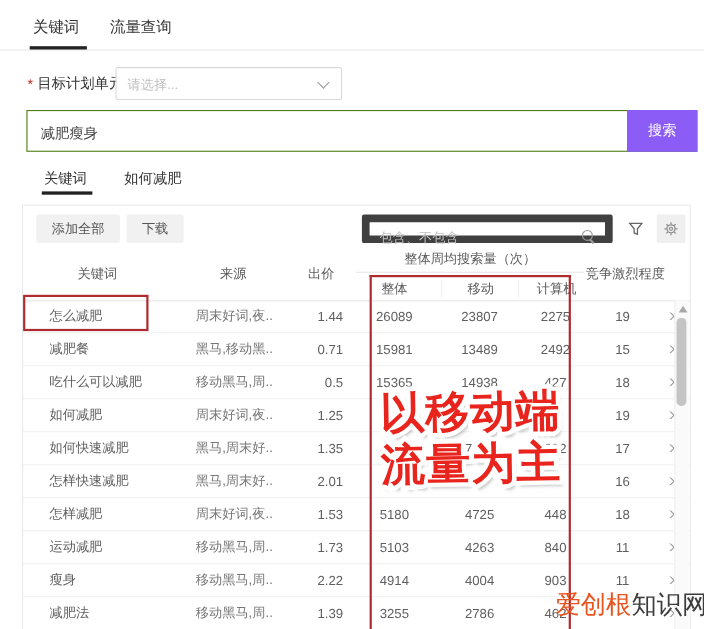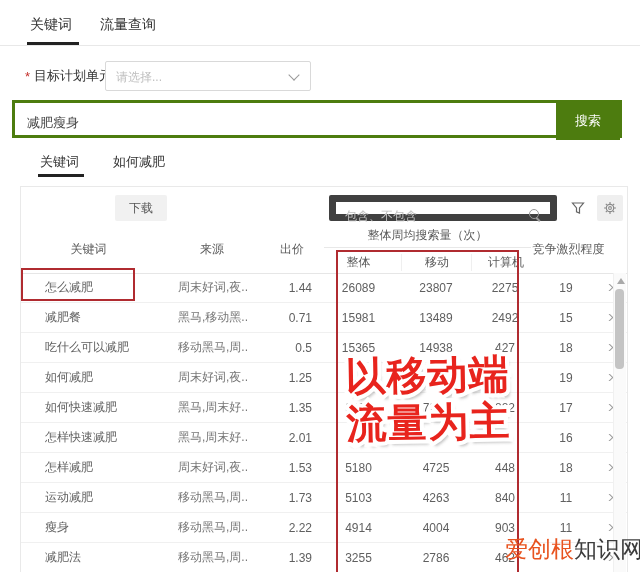--- a/index.html
+++ b/index.html
@@ -14,24 +14,24 @@
   
   .form-row{position:absolute;left:0;top:58px;width:640px;height:36px;}
   .req-mark{position:absolute;left:25px;top:11px;color:#c4302b;font-size:13px;}
   .form-label{position:absolute;left:34px;top:9px;font-size:13px;color:#333;}
   .select-box{position:absolute;left:105px;top:3px;width:204px;height:28px;border:1px solid #d9d9d9;
               border-radius:2px;background:#fff;}
   .select-placeholder{position:absolute;left:10px;top:7px;font-size:12px;color:#bfbfbf;}
   .caret-down{position:absolute;right:12px;top:9px;width:7px;height:7px;border-right:1px solid #999;
               border-bottom:1px solid #999;transform:rotate(45deg);}
   
-  .search-bar{position:absolute;left:12px;top:100px;width:610px;height:38px;border:3px solid #4d7c0f;
+  .search-bar{position:absolute;left:24px;top:100px;width:610px;height:38px;border:1px solid #4d7c0f;
               box-sizing:border-box;background:#fff;}
   .search-value{position:absolute;left:12px;top:11px;font-size:13px;color:#444;}
-  .search-btn{position:absolute;right:-1px;top:-1px;width:64px;height:38px;background:#4d7c0f;color:#fff;
+  .search-btn{position:absolute;right:-1px;top:-1px;width:64px;height:38px;background:#8b5cf6;color:#fff;
               font-size:13px;display:flex;align-items:center;justify-content:center;cursor:pointer;}
   
   .sub-tab{position:absolute;top:153px;font-size:13px;color:#333;cursor:pointer;}
   .sub-tab.s1{left:40px;}
   .sub-tab.s2{left:113px;}
   .sub-tab-underline{position:absolute;left:38px;top:174px;width:46px;height:3px;background:#222;}
   
   .panel{position:absolute;left:20px;top:186px;width:608px;height:390px;border:1px solid #e9e9e9;
          box-sizing:border-box;background:#fff;}
   .toolbar-btn{position:absolute;top:8px;height:26px;background:#f1f1f1;color:#555;font-size:12px;
@@ -122,20 +122,21 @@
   <div class="search-bar">
     <span class="search-value">减肥瘦身</span>
     <div class="search-btn">搜索</div>
   </div>
 
   <div class="sub-tab s1">关键词</div>
   <div class="sub-tab s2">如何减肥</div>
   <div class="sub-tab-underline"></div>
 
   <div class="panel">
+    <button class="toolbar-btn btn-addall">添加全部</button>
     <button class="toolbar-btn btn-download">下载</button>
 
     <div class="filter-input">
       <span class="filter-placeholder">包含、不包含</span>
       <span class="mag-icon">
           <span class="ring"></span>
           <span class="handle"></span>
         </span>
     </div>
     <div class="icon-btn btn-funnel">

